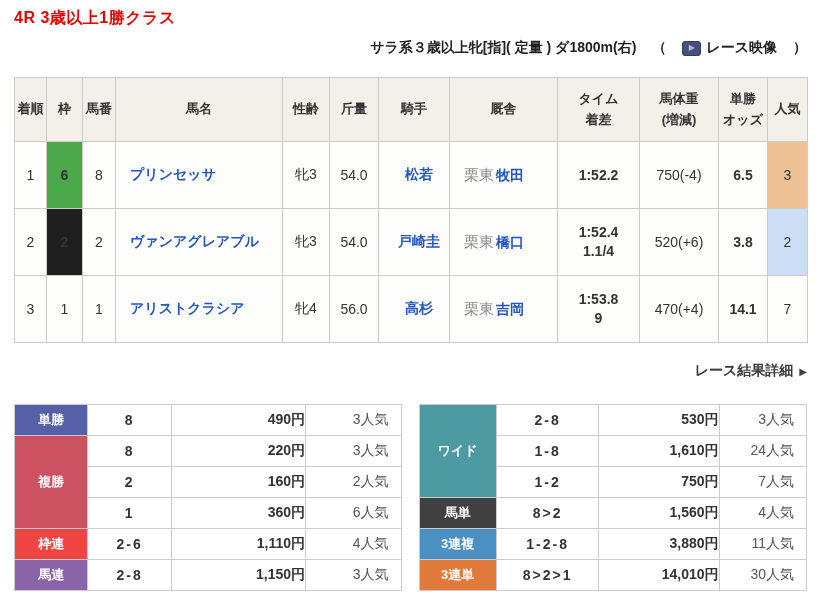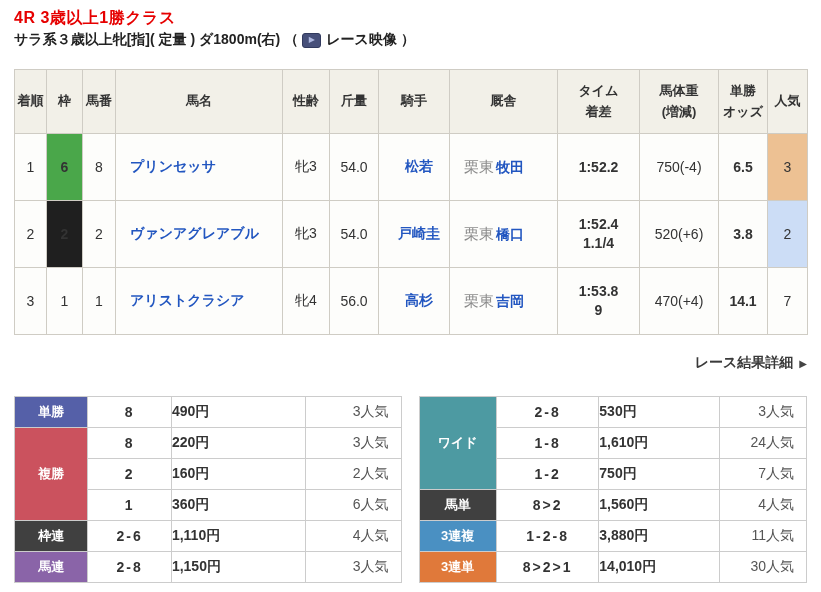--- a/index.html
+++ b/index.html
@@ -6,21 +6,21 @@
   html,body { background:#ffffff; }
   body {
     width:821px; height:592px;
     font-family:"Liberation Sans","DejaVu Sans",sans-serif;
     color:#333; overflow:hidden;
   }
   .page { padding:8px 14px 0 14px; }
 
   
   .race-title { font-size:16px; font-weight:bold; color:#e60000; letter-spacing:.5px; }
-  .race-sub { margin-top:2px; font-size:14px; font-weight:bold; color:#222; display:flex; align-items:center; gap:4px; }
+  .race-sub { margin-top:10px; font-size:14px; font-weight:bold; color:#222; display:flex; align-items:center; gap:16px;justify-content:flex-end; }
   .video-wrap { display:inline-flex; align-items:center; gap:5px; }
   .video-icon {
     display:inline-flex; width:19px; height:15px; background:#47507a;
     border-radius:3px; align-items:center; justify-content:center;
     border:1px solid #323a5e;
   }
   .video-icon span { color:#aeb8e0; font-size:8px; line-height:1; }
   .video-link { color:#222; text-decoration:none; cursor:pointer; }
 
   
@@ -51,25 +51,25 @@
   .detail-row { width:793px; text-align:right; margin-top:18px; }
   .detail-link { font-size:14px; font-weight:bold; color:#3a3a3a; text-decoration:none; cursor:pointer; }
   .detail-link .arr { font-size:10px; margin-left:6px; color:#444; }
 
   
   .payouts { display:flex; margin-top:24px; gap:17px; }
   .pay { table-layout:fixed; background:#fff; }
   .pay td { border:1px solid #ccc; height:31px; font-size:14px; vertical-align:middle; }
   .pay .lbl { color:#fff; font-weight:bold; font-size:13px; text-align:center; border-color:#ccc; }
   .pay .num { text-align:center; font-weight:bold; color:#333; letter-spacing:2px; }
-  .pay .yen { font-weight:bold; color:#333; }
+  .pay .yen { text-align:right; font-weight:bold; color:#333; }
   .pay .nk  { text-align:right; padding-right:12px; color:#555; }
   .bg-tansho { background:#5560a8; }
   .bg-fukusho { background:#cb525e; }
-  .bg-wakuren { background:#404040; }
+  .bg-wakuren { background:#ef4444; }
   .bg-umaren { background:#8a64a8; }
   .bg-wide { background:#4d9aa2; }
   .bg-umatan { background:#404040; }
   .bg-sanrenpuku { background:#4a90c2; }
   .bg-sanrentan { background:#e0793a; }
 </style>
 </head>
 <body>
 
 <div class="page">

